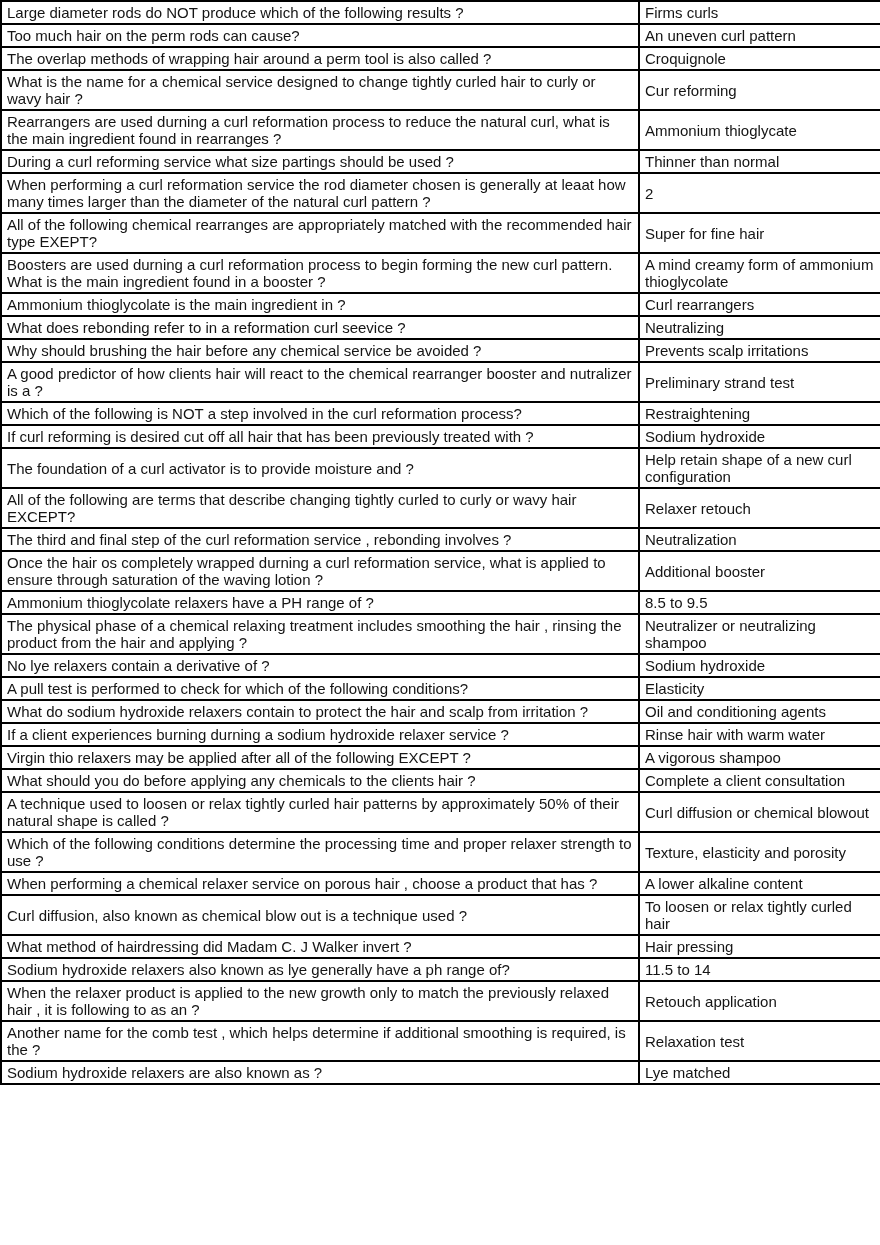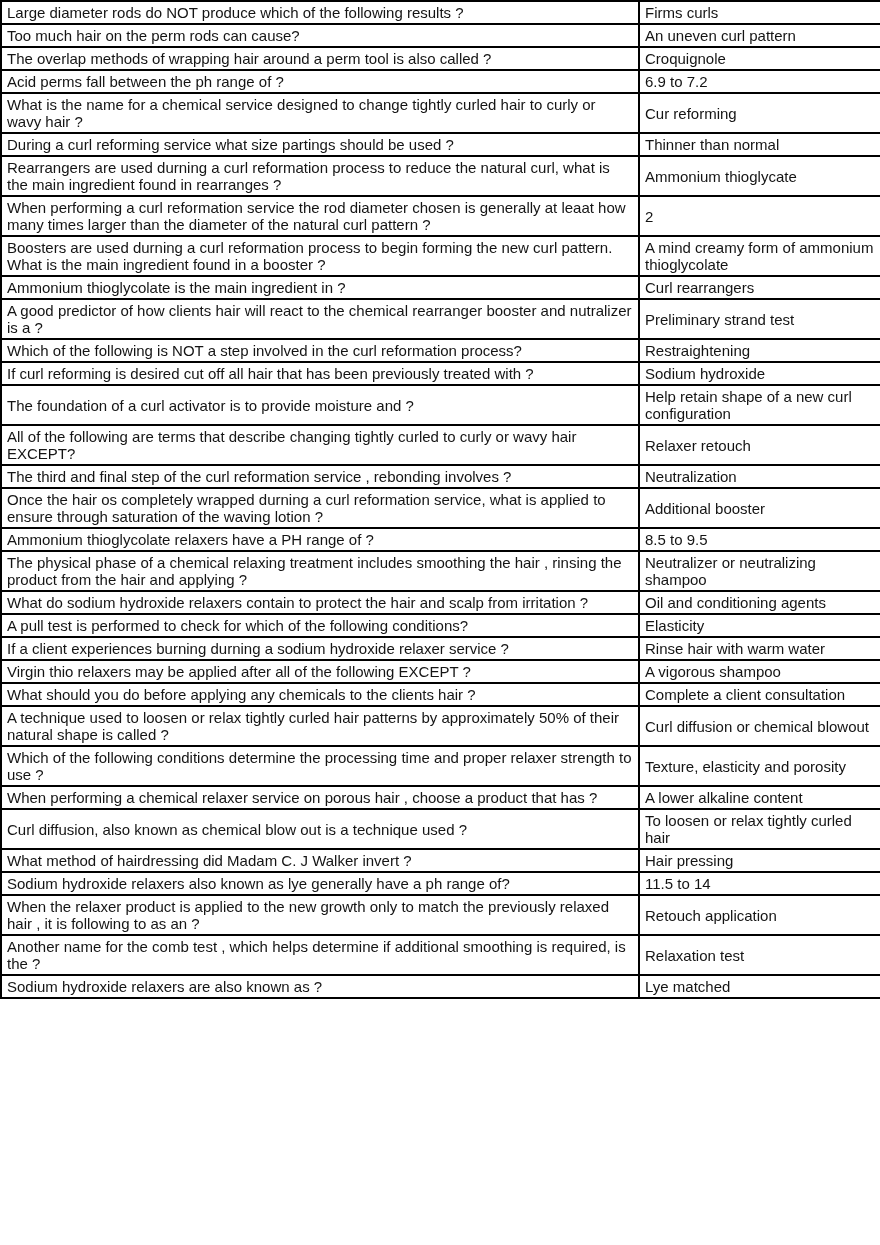--- a/index.html
+++ b/index.html
@@ -44,46 +44,54 @@
       </tr>
       <tr>
         <td class="q">Too much hair on the perm rods can cause?</td>
         <td class="a">An uneven curl pattern</td>
       </tr>
       <tr>
         <td class="q">The overlap methods of wrapping hair around a perm tool is also called ?</td>
         <td class="a">Croquignole</td>
       </tr>
       <tr>
-        <td class="q">Acid perms fall between the ph range of ?</td>
-        <td class="a">6.9 to 7.2</td>
+        <td class="q">What is the name for a chemical service designed to change tightly curled hair to curly or wavy hair ?</td>
+        <td class="a">Cur reforming</td>
       </tr>
       <tr>
-        <td class="q">What is the name for a chemical service designed to change tightly curled hair to curly or wavy hair ?</td>
-        <td class="a">Cur reforming</td>
+        <td class="q">Rearrangers are used durning a curl reformation process to reduce the natural curl, what is the main ingredient found in rearranges ?</td>
+        <td class="a">Ammonium thioglycate</td>
       </tr>
       <tr>
         <td class="q">During a curl reforming service what size partings should be used ?</td>
         <td class="a">Thinner than normal</td>
       </tr>
       <tr>
-        <td class="q">Rearrangers are used durning a curl reformation process to reduce the natural curl, what is the main ingredient found in rearranges ?</td>
-        <td class="a">Ammonium thioglycate</td>
+        <td class="q">When performing a curl reformation service the rod diameter chosen is generally at leaat how many times larger than the diameter of the natural curl pattern ?</td>
+        <td class="a">2</td>
       </tr>
       <tr>
-        <td class="q">When performing a curl reformation service the rod diameter chosen is generally at leaat how many times larger than the diameter of the natural curl pattern ?</td>
-        <td class="a">2</td>
+        <td class="q">All of the following chemical rearranges are appropriately matched with the recommended hair type EXEPT?</td>
+        <td class="a">Super for fine hair</td>
       </tr>
       <tr>
         <td class="q">Boosters are used durning a curl reformation process to begin forming the new curl pattern. What is the main ingredient found in a booster ?</td>
         <td class="a">A mind creamy form of ammonium thioglycolate</td>
       </tr>
       <tr>
         <td class="q">Ammonium thioglycolate is the main ingredient in ?</td>
         <td class="a">Curl rearrangers</td>
+      </tr>
+      <tr>
+        <td class="q">What does rebonding refer to in a reformation curl seevice ?</td>
+        <td class="a">Neutralizing</td>
+      </tr>
+      <tr>
+        <td class="q">Why should brushing the hair before any chemical service be avoided ?</td>
+        <td class="a">Prevents scalp irritations</td>
       </tr>
       <tr>
         <td class="q">A good predictor of how clients hair will react to the chemical rearranger booster and nutralizer is a ?</td>
         <td class="a">Preliminary strand test</td>
       </tr>
       <tr>
         <td class="q">Which of the following is NOT a step involved in the curl reformation process?</td>
         <td class="a">Restraightening</td>
       </tr>
       <tr>
@@ -108,26 +116,30 @@
       </tr>
       <tr>
         <td class="q">Ammonium thioglycolate relaxers have a PH range of ?</td>
         <td class="a">8.5 to 9.5</td>
       </tr>
       <tr>
         <td class="q">The physical phase of a chemical relaxing treatment includes smoothing the hair , rinsing the product from the hair and applying ?</td>
         <td class="a">Neutralizer or neutralizing shampoo</td>
       </tr>
       <tr>
-        <td class="q">What do sodium hydroxide relaxers contain to protect the hair and scalp from irritation ?</td>
-        <td class="a">Oil and conditioning agents</td>
+        <td class="q">No lye relaxers contain a derivative of ?</td>
+        <td class="a">Sodium hydroxide</td>
       </tr>
       <tr>
         <td class="q">A pull test is performed to check for which of the following conditions?</td>
         <td class="a">Elasticity</td>
+      </tr>
+      <tr>
+        <td class="q">What do sodium hydroxide relaxers contain to protect the hair and scalp from irritation ?</td>
+        <td class="a">Oil and conditioning agents</td>
       </tr>
       <tr>
         <td class="q">If a client experiences burning durning a sodium hydroxide relaxer service ?</td>
         <td class="a">Rinse hair with warm water</td>
       </tr>
       <tr>
         <td class="q">Virgin thio relaxers may be applied after all of the following EXCEPT ?</td>
         <td class="a">A vigorous shampoo</td>
       </tr>
       <tr>

